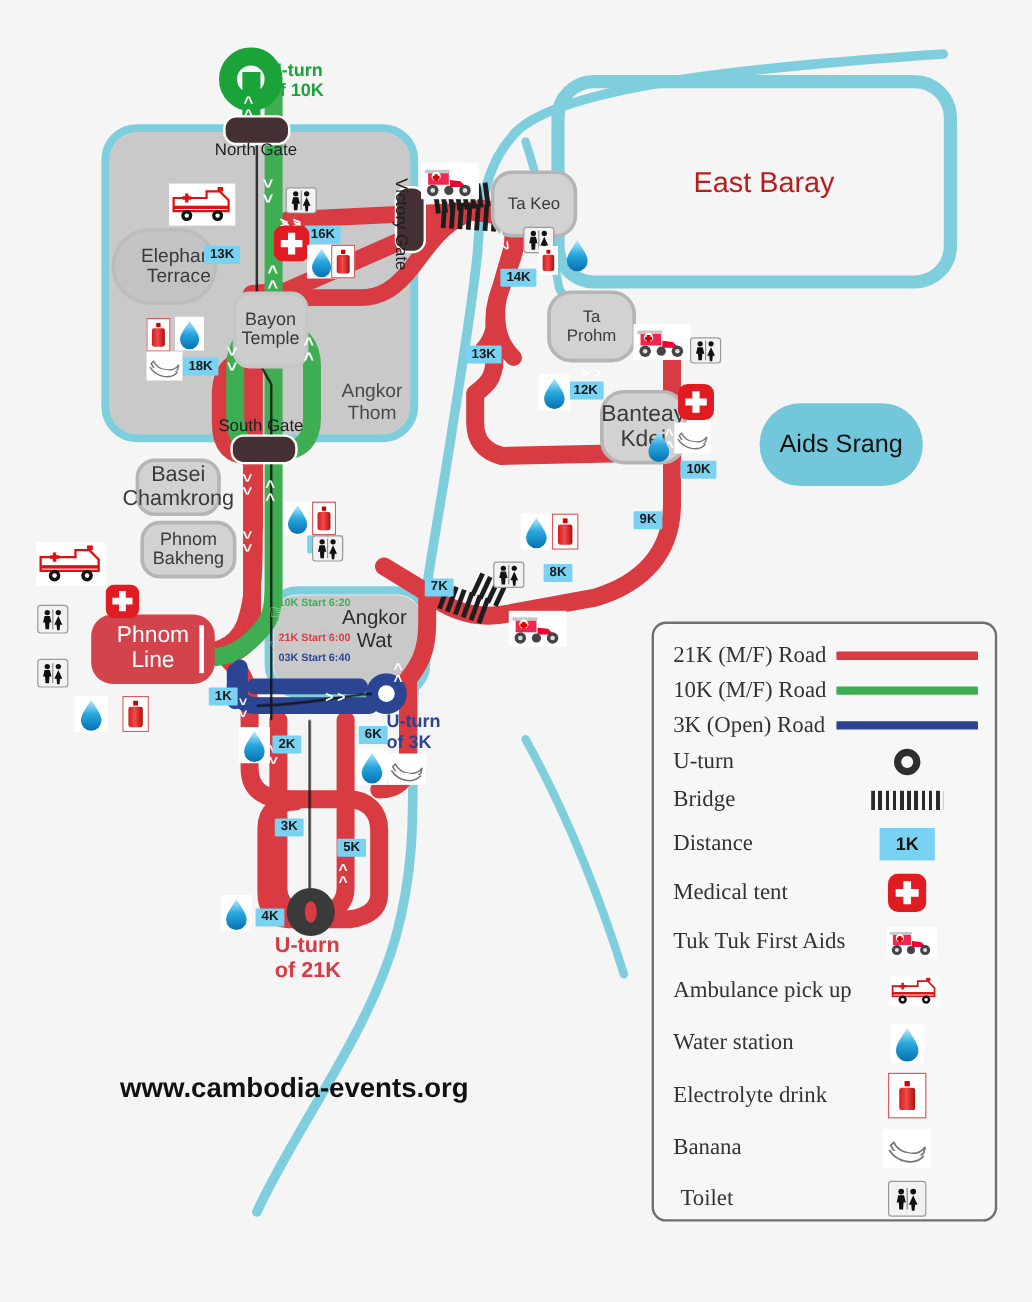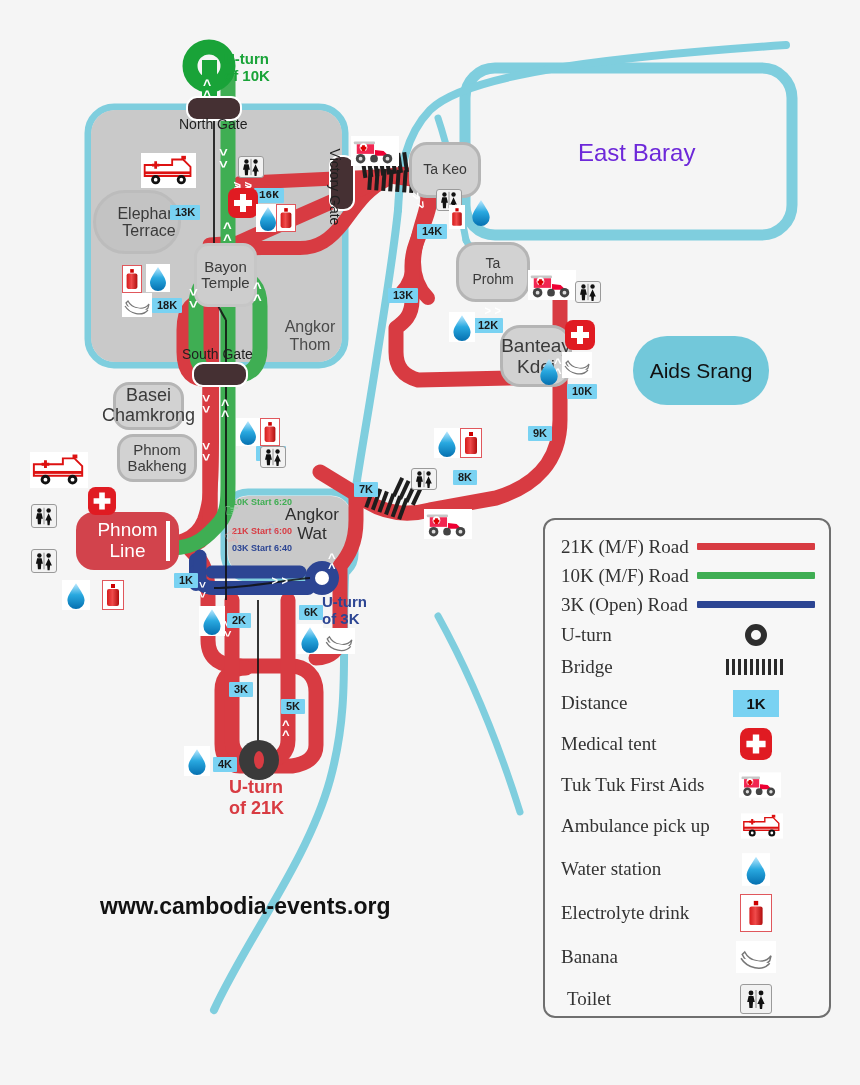--- a/index.html
+++ b/index.html
@@ -282,21 +282,21 @@
     <span style="white-space:pre-line;">Phnom
 Bakheng</span>
   </div>
 
   <div class="lbl" style="left:283px;top:505px;font-size:17px;color:#2e2e2e;line-height:1.12;
               text-align:center;width:58px;white-space:normal;">
     <span style="white-space: pre-line;">Angkor
 Wat</span>
   </div>
 
-  <div class="lbl" style="left:578px;top:139px;font-size:24px;color:#6d28d9;">
+  <div class="lbl" style="left:578px;top:139px;font-size:24px;color:#b91c1c;">
     <span>East Baray</span>
   </div>
 
   <div style="position:absolute;left:633px;top:336px;width:136px;height:69px;
               background:#72c8da;border-radius:34px;display:flex;align-items:center;
               justify-content:center;font-size:21px;color:#111;">
     <span>Aids Srang</span>
   </div>
 
   <div class="gate" style="left:186px;top:96px;width:52px;height:21px;"></div>
@@ -372,21 +372,21 @@
   <div class="chev" style="left:200px;top:578px;color:#fff;font-size:12px;transform:rotate(180deg);">^<br>^</div>
   <div class="chev" style="left:274px;top:570px;color:#fff;font-size:13px;transform:rotate(90deg);">^<br>^</div>
   <div class="chev" style="left:237px;top:177px;color:#fff;font-size:13px;transform:rotate(90deg);">^<br>^</div>
   <div class="chev" style="left:415px;top:188px;color:#fff;font-size:13px;transform:rotate(150deg);">^<br>^</div>
   <div class="chev" style="left:487px;top:300px;color:#fff;font-size:13px;transform:rotate(90deg);">^<br>^</div>
   <div class="chev" style="left:554px;top:358px;color:#fff;font-size:13px;">^<br>^</div>
   <div class="chev" style="left:320px;top:726px;color:#fff;font-size:12px;opacity:0">^</div>
 
   <div class="km" style="left:170px;top:205px;">
     <span>13K</span></div>
-  <div class="km" style="left:254px;top:188px;font-family:Liberation Mono, monospace;">
+  <div class="km" style="left:254px;top:188px;">
     <span>16K</span></div>
   <div class="km" style="left:152px;top:298px;">
     <span>18K</span></div>
   <div class="km" style="left:236px;top:446px;margin-left:20px;">
     <span>20K</span></div>
   <div class="km" style="left:417px;top:224px;">
     <span>14K</span></div>
   <div class="km" style="left:388px;top:288px;">
     <span>13K</span></div>
   <div class="km" style="left:473px;top:318px;">

